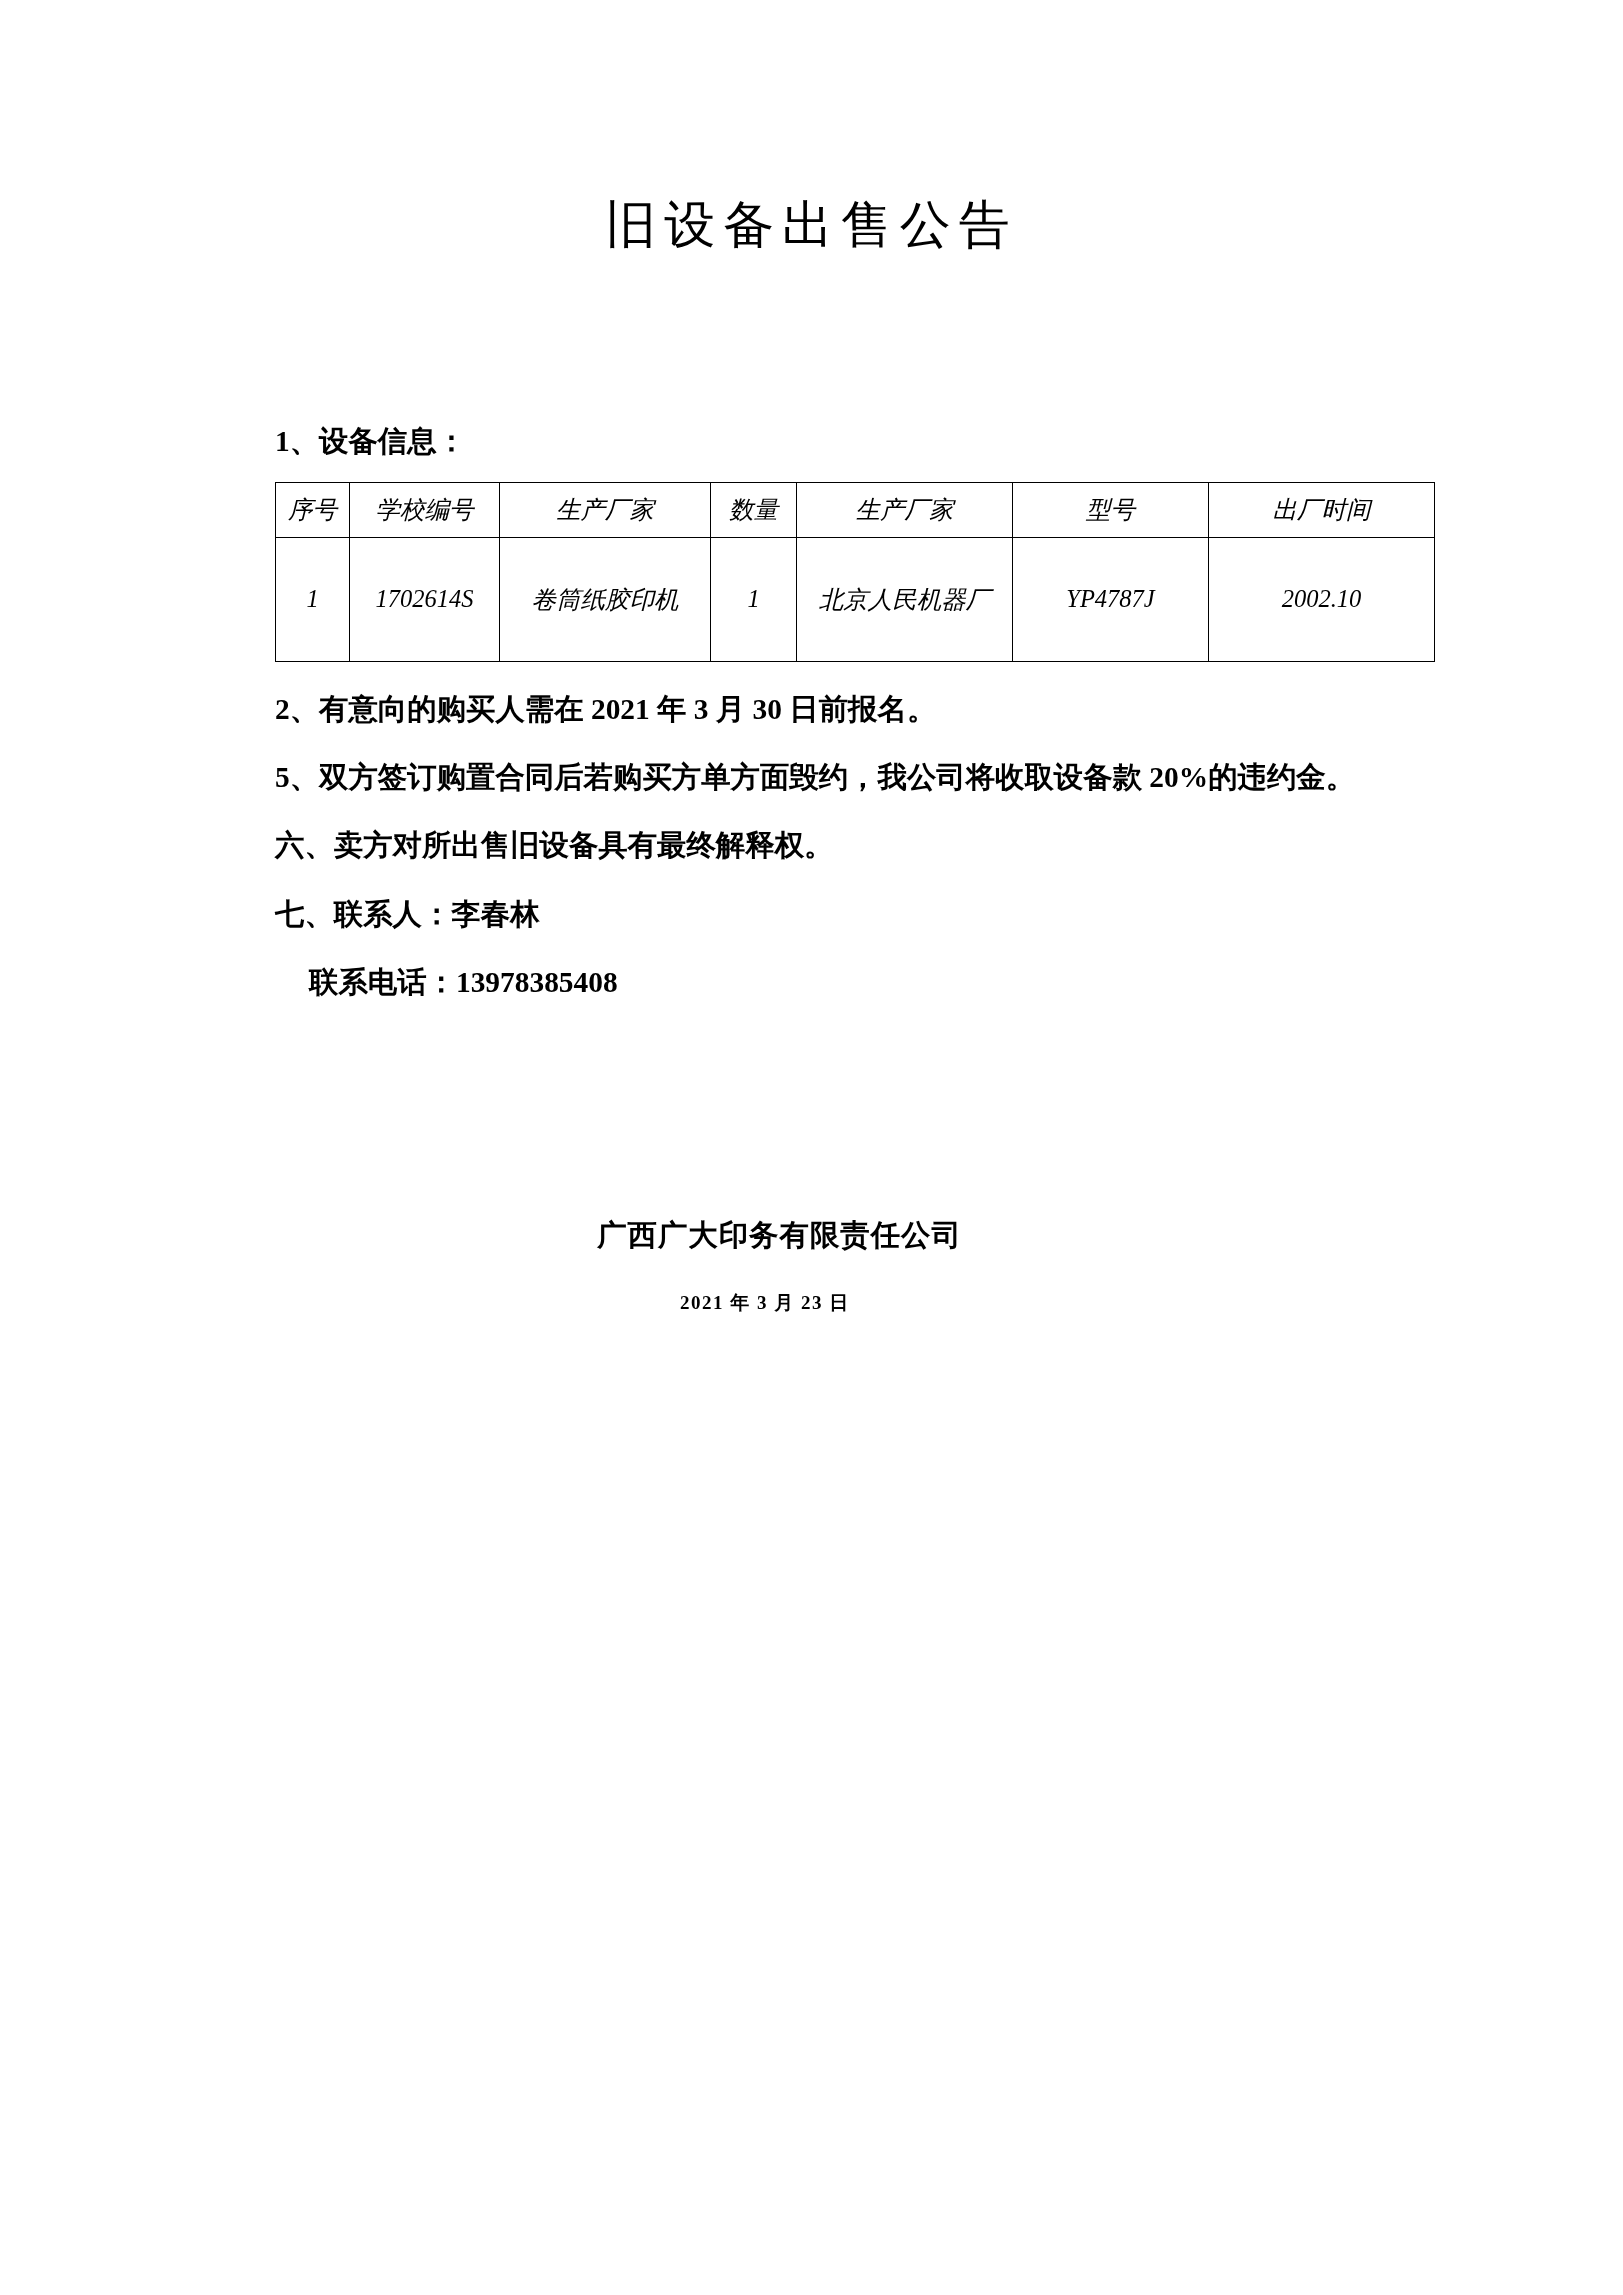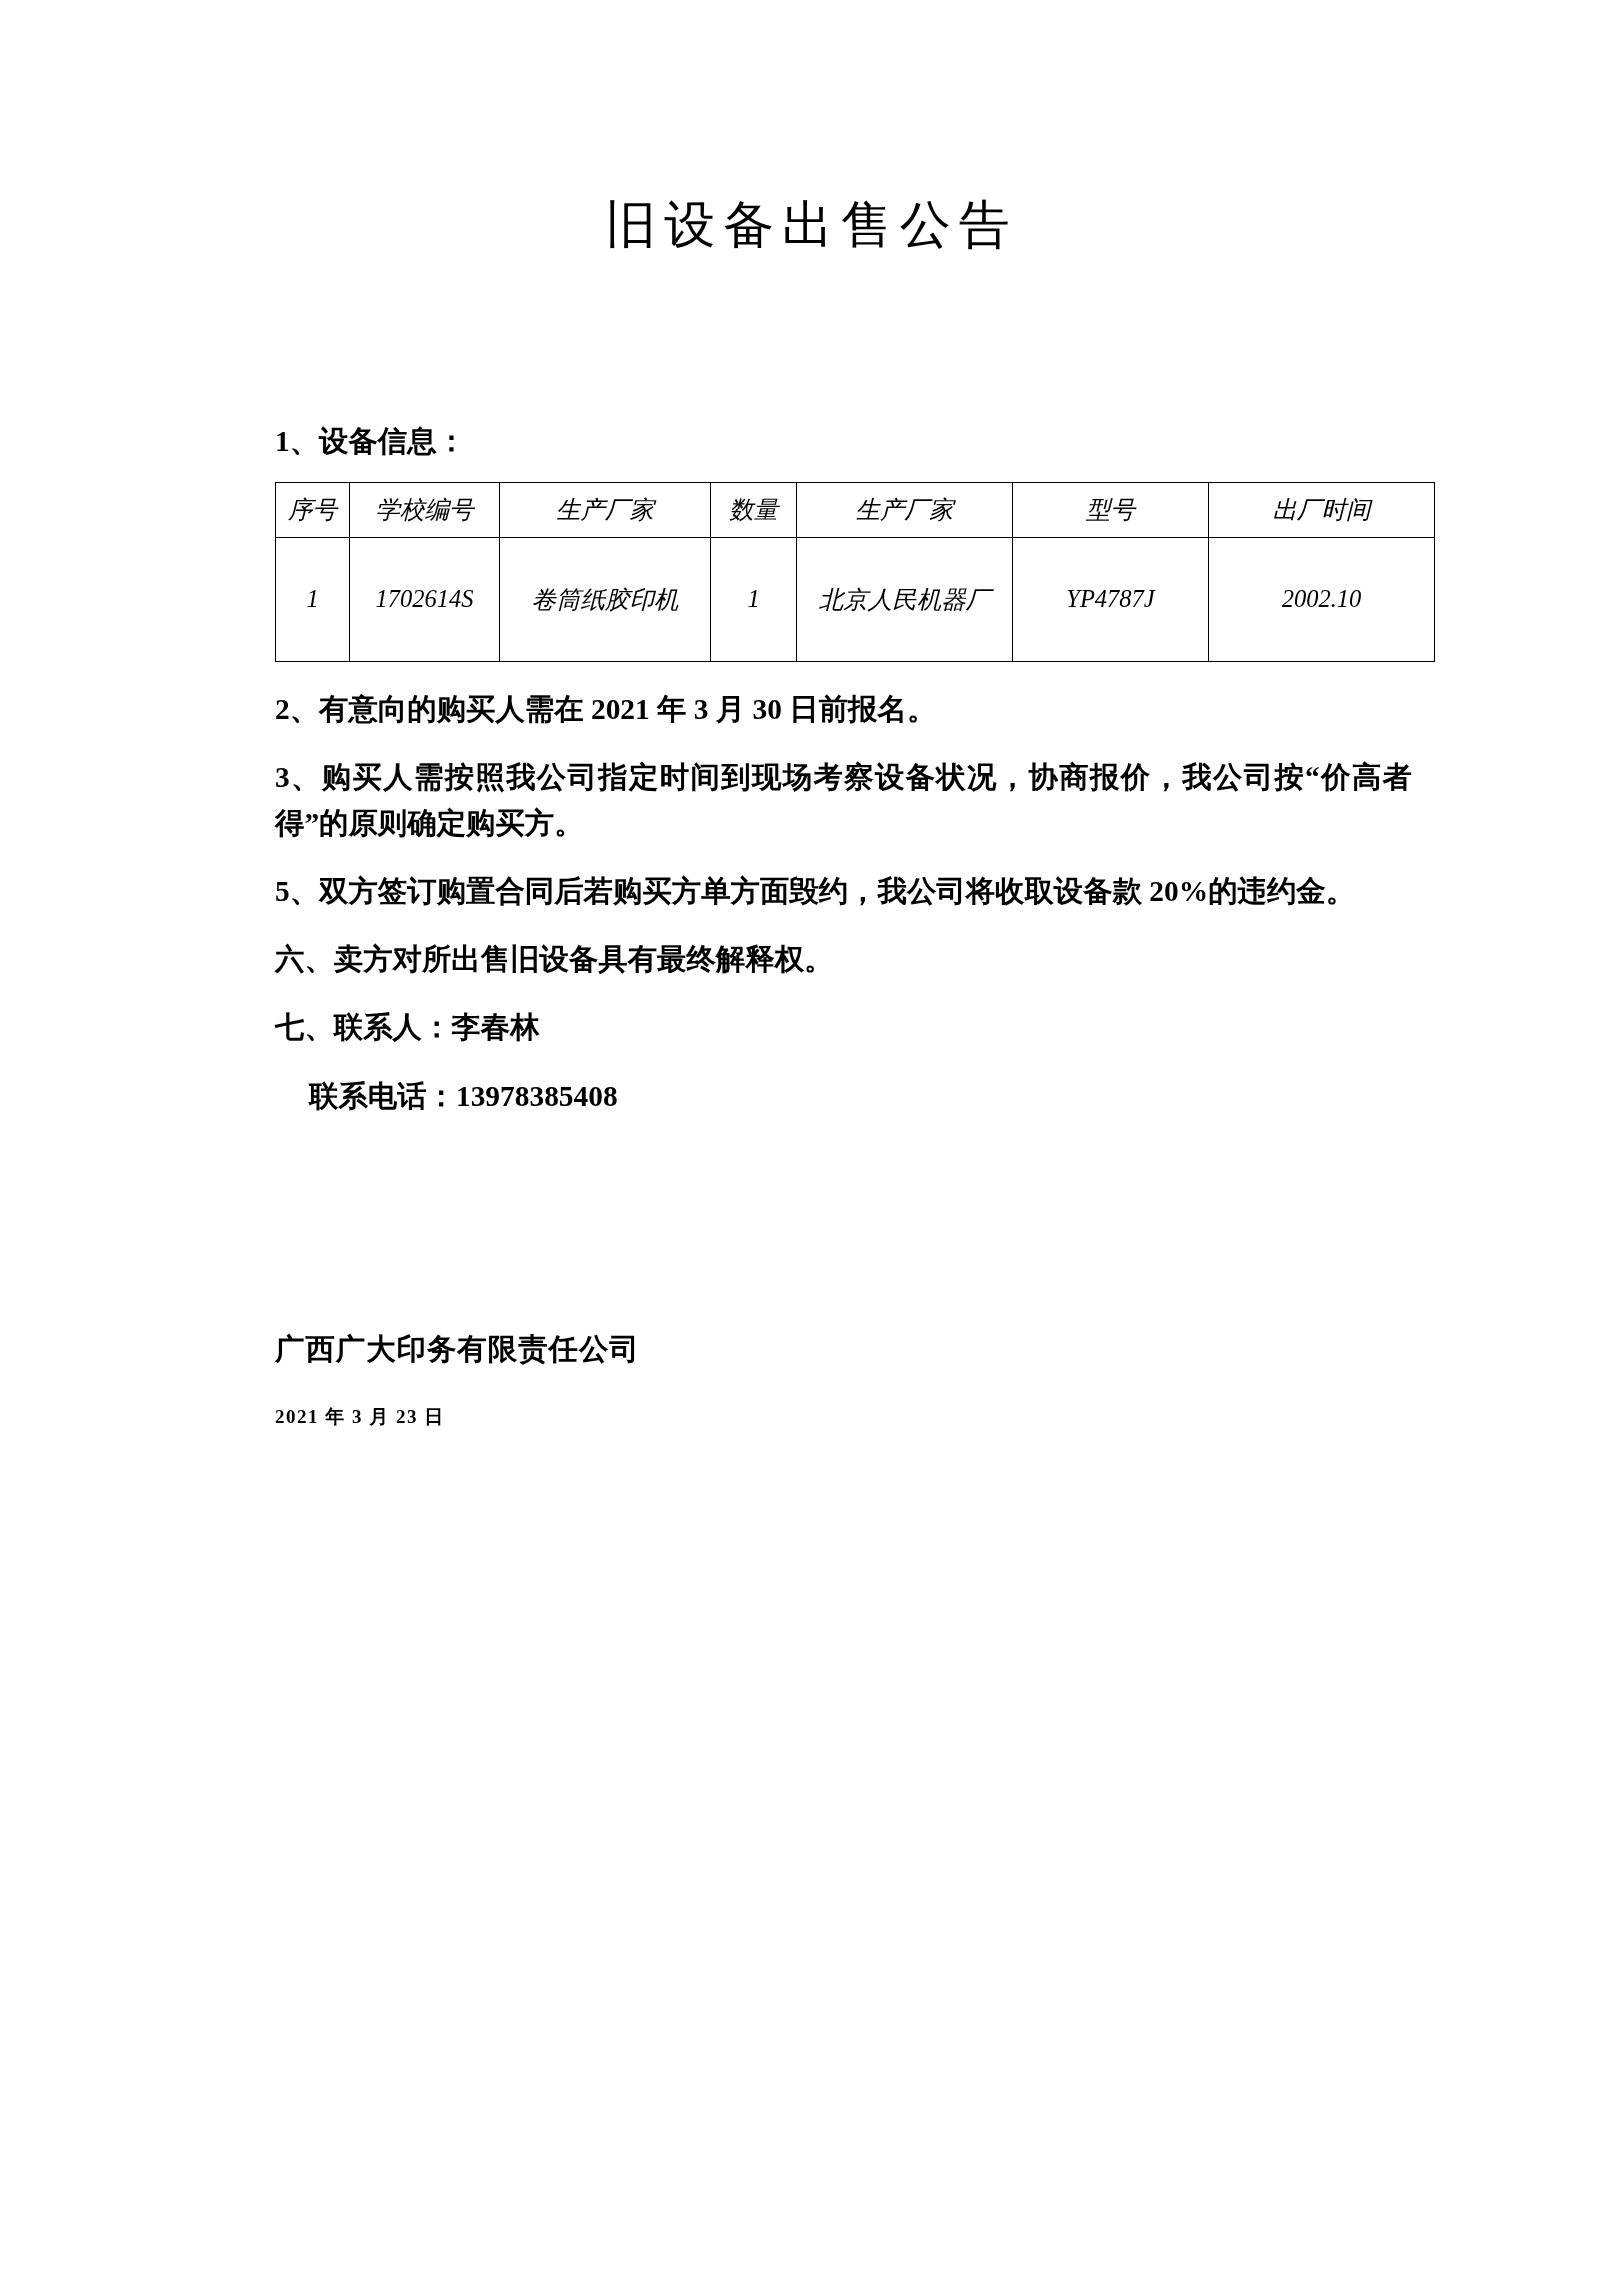--- a/index.html
+++ b/index.html
@@ -78,21 +78,21 @@
   col.c2 { width: 211px; }
   col.c3 { width: 86px; }
   col.c4 { width: 216px; }
   col.c5 { width: 196px; }
   col.c6 { width: 226px; }
   .b { font-weight: bold; }
 
   .footer-block {
     margin-top: 211px;
     padding-right: 128px;
-    text-align: left;
+    text-align: center;
   }
   .footer-line {
     font-size: 29.4px;
     font-weight: bold;
     margin: 0 0 34px 0;
     letter-spacing: 1px;
   }
   .footer-date {
     font-size: 19px;
     font-weight: bold;
@@ -143,21 +143,20 @@
           <td>卷筒纸胶印机</td>
           <td>1</td>
           <td>北京人民机器厂</td>
           <td>YP4787J</td>
           <td>2002.10</td>
         </tr>
       </tbody>
     </table>
 
     <p class="para bold">2、有意向的购买人需在 2021 年 3 月 30 日前报名。</p>
-    <p class="para bold">3、购买人需按照我公司指定时间到现场考察设备状况，协商报价，我公司按“价高者得”的原则确定购买方。</p>
     <p class="para bold">5、双方签订购置合同后若购买方单方面毁约，我公司将收取设备款 20%的违约金。</p>
     <p class="para bold">六、卖方对所出售旧设备具有最终解释权。</p>
     <p class="para bold">七、联系人：李春林</p>
     <p class="para bold contact-sub">联系电话：13978385408</p>
 
     <div class="footer-block">
       <p class="footer-line">广西广大印务有限责任公司</p>
       <p class="footer-date">2021 年 3 月 23 日</p>
     </div>
 

